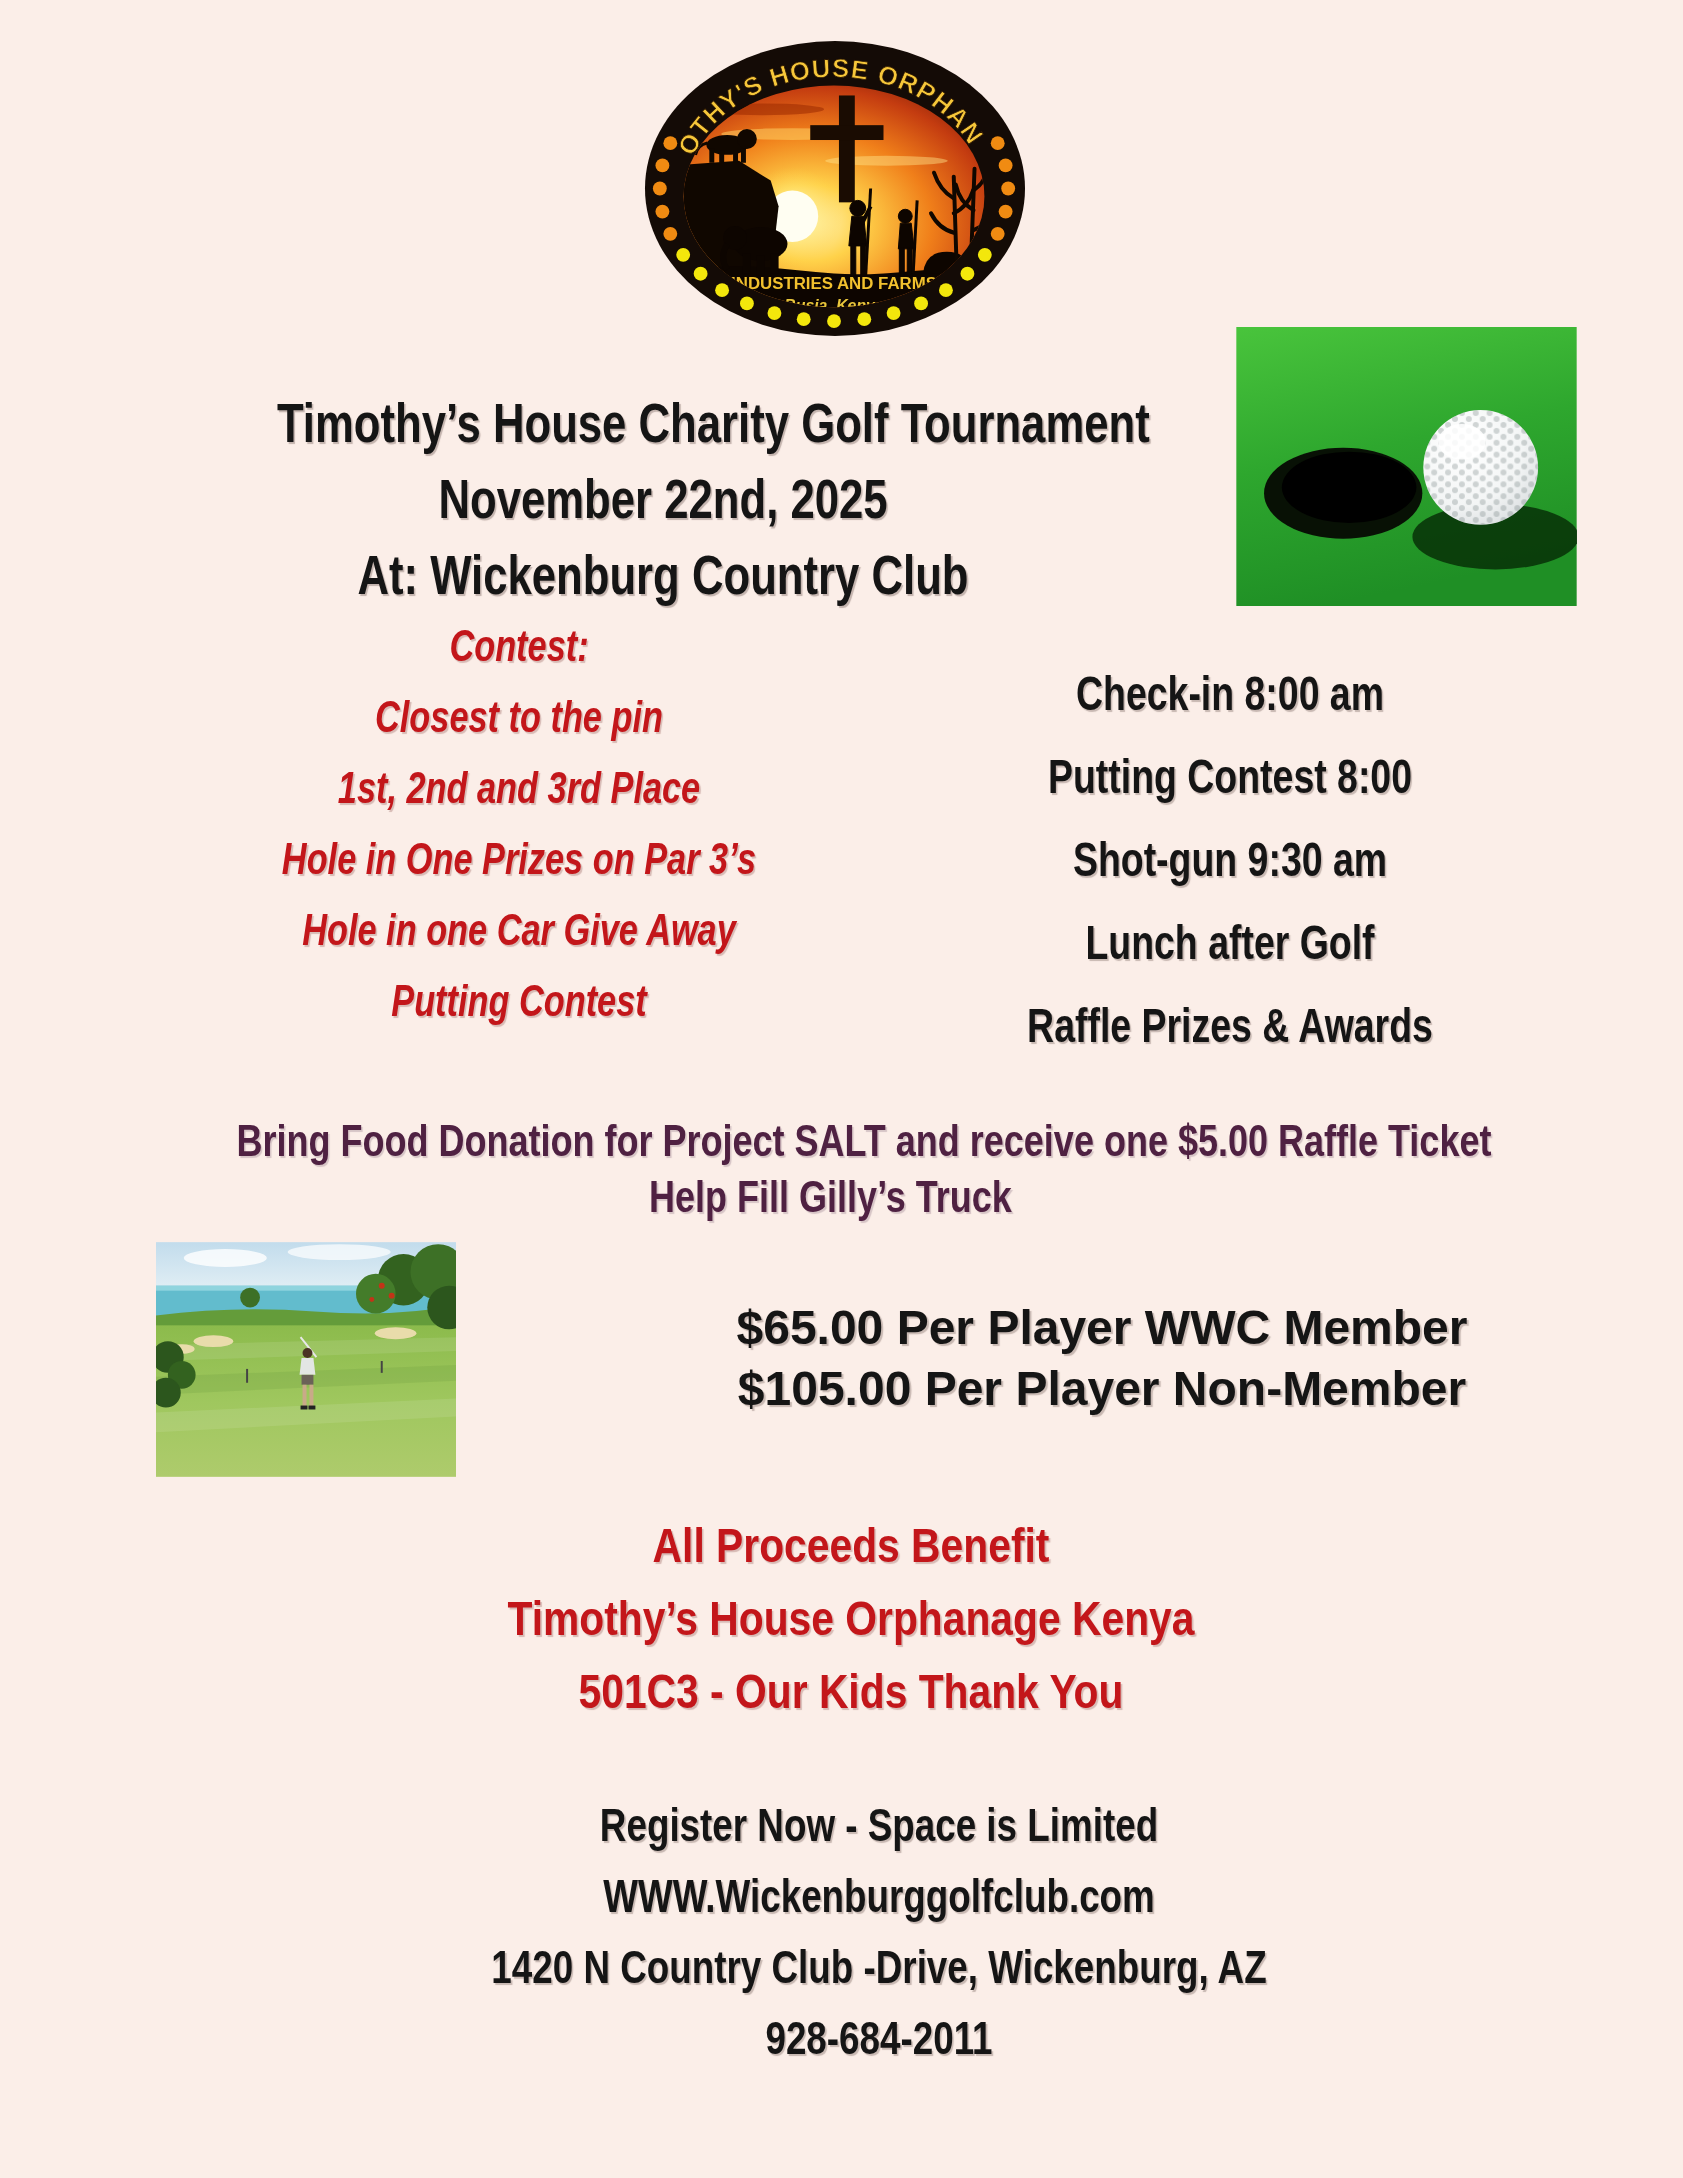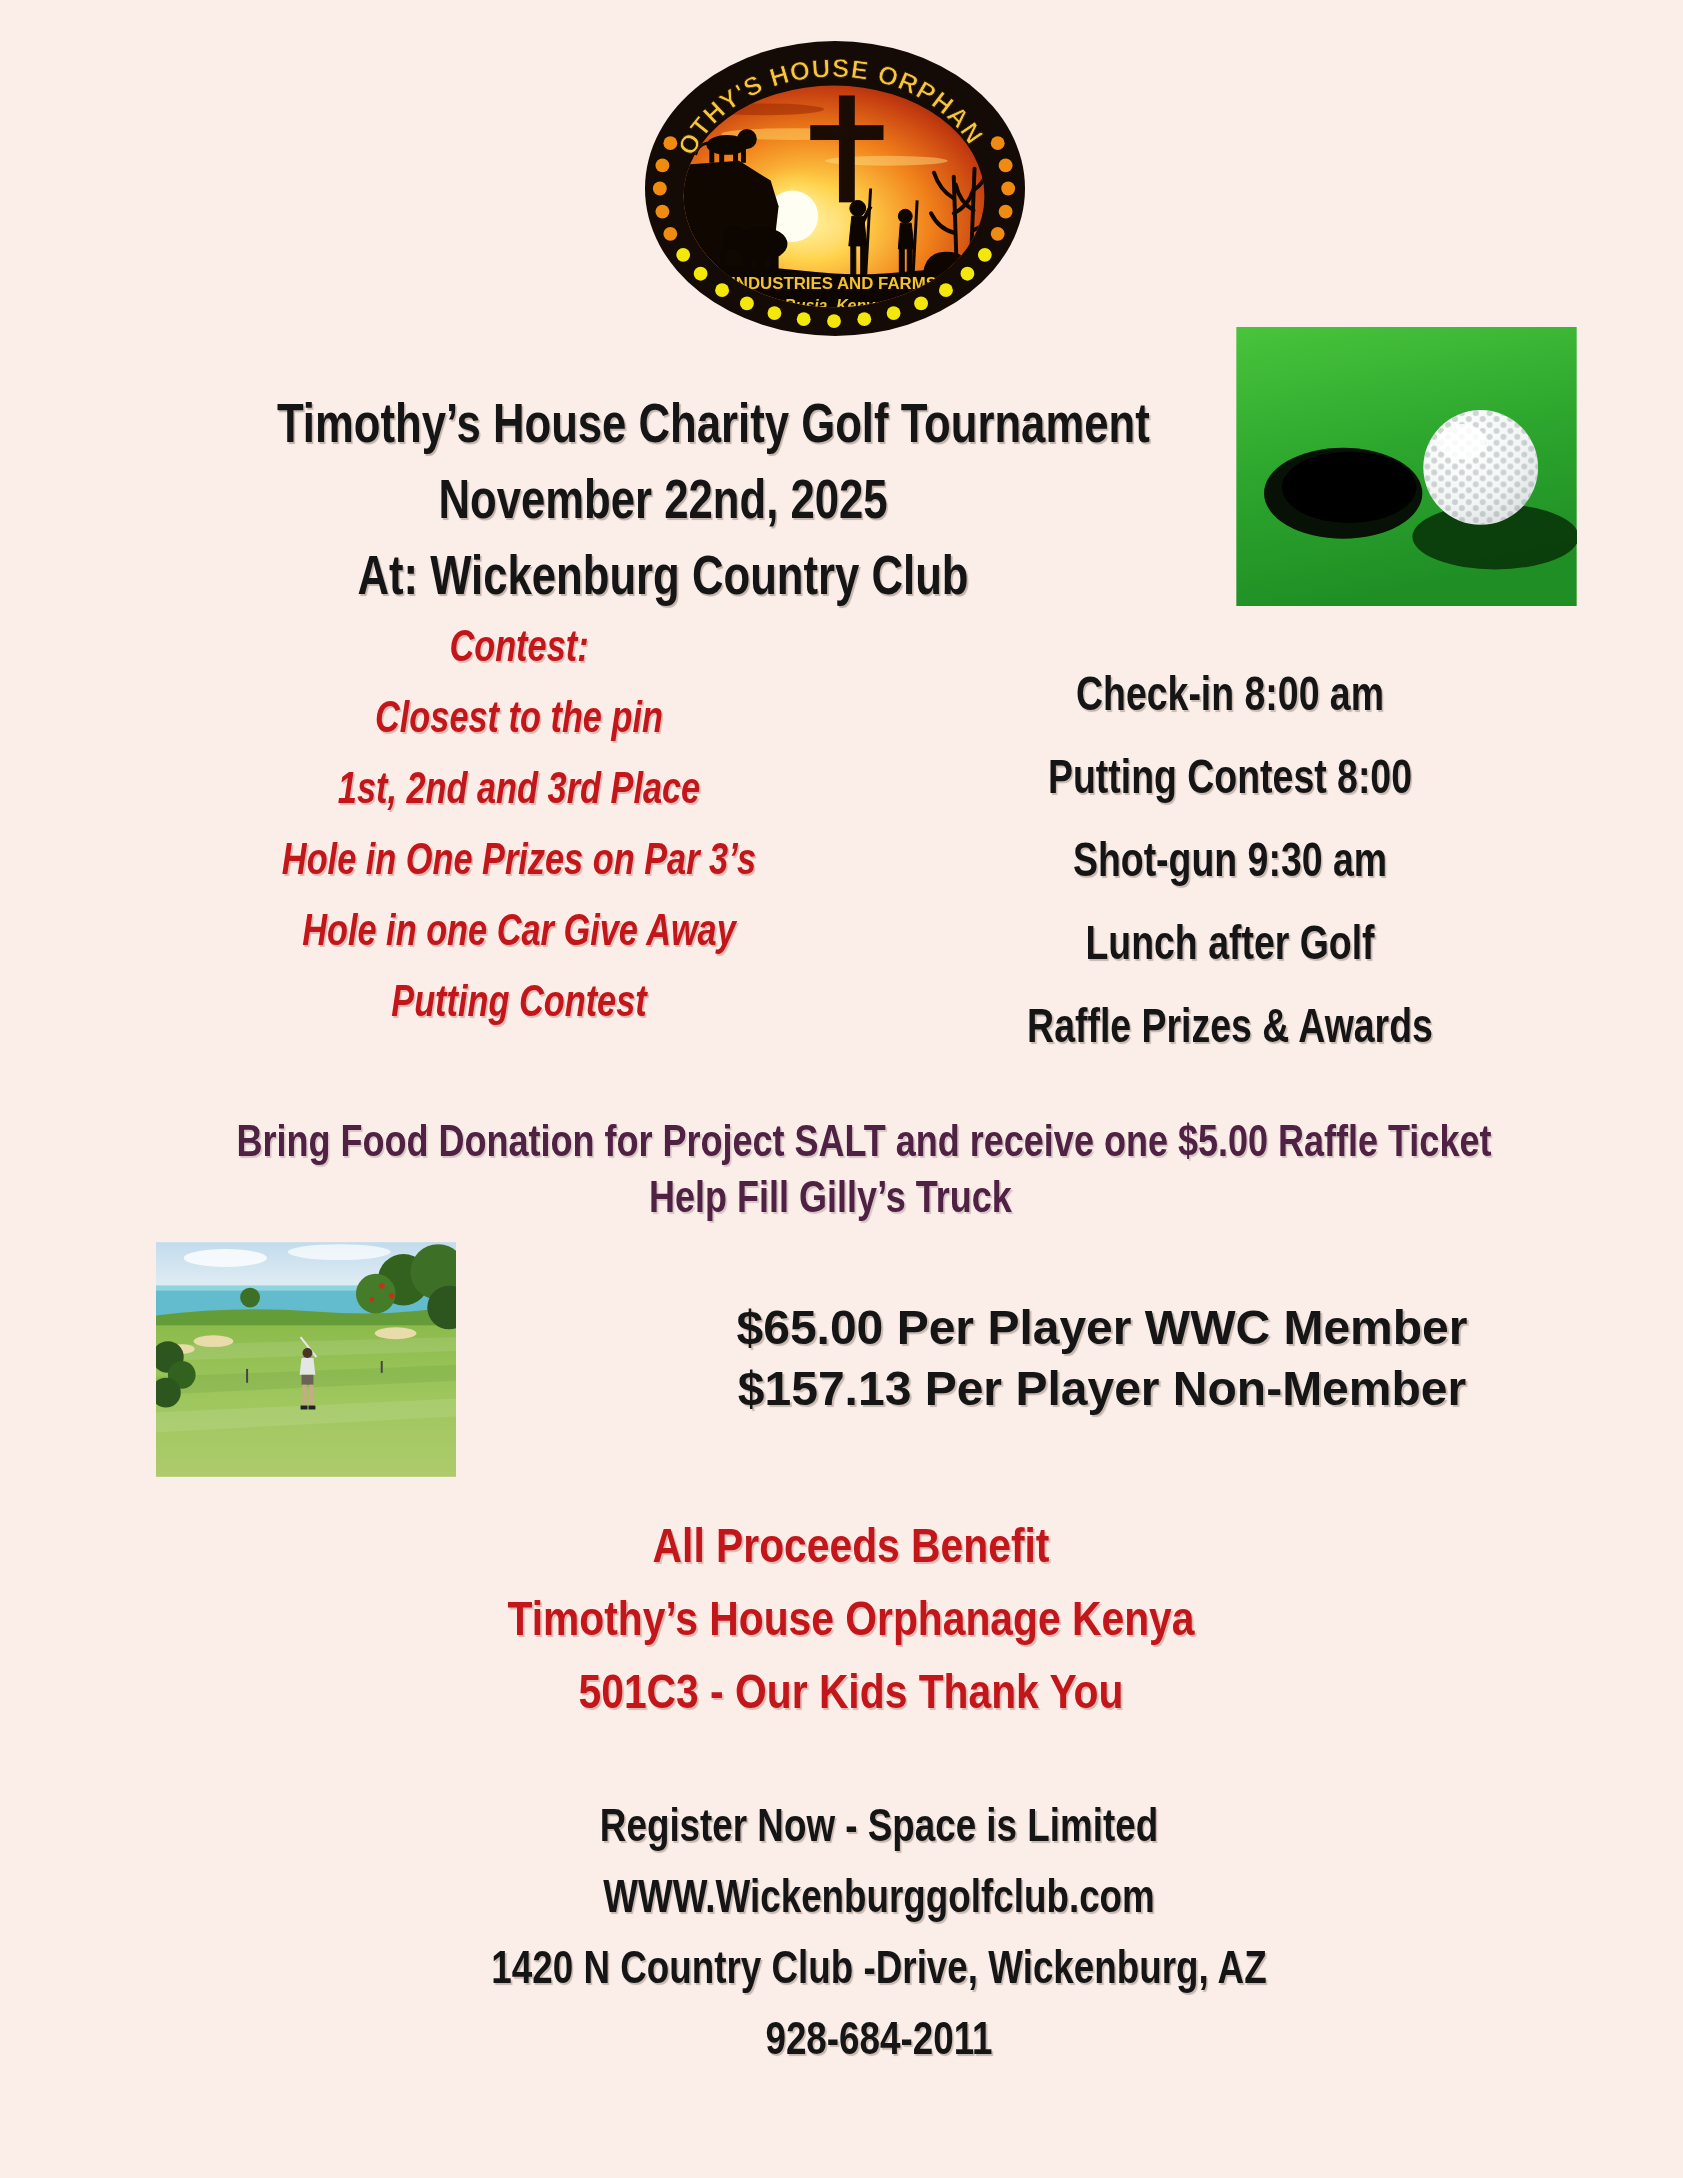--- a/index.html
+++ b/index.html
@@ -285,21 +285,21 @@
       <rect x="155" y="144" width="4" height="22" fill="#c9aa88"></rect>
       <rect x="146" y="165" width="7" height="4" fill="#222222"></rect>
       <rect x="154" y="165" width="7" height="4" fill="#222222"></rect>
     </g>
     <line x1="92" y1="128" x2="92" y2="142" stroke="#444444" stroke-width="2"></line>
     <line x1="228" y1="120" x2="228" y2="132" stroke="#444444" stroke-width="2"></line>
   </svg>
 
   <div class="blk pricing-block">
     <div>$65.00 Per Player WWC Member</div>
-    <div>$157.13 Per Player Non-Member</div>
+    <div>$105.00 Per Player Non-Member</div>
   </div>
 
   <div class="blk proceeds-block">
     <div>All Proceeds Benefit</div>
     <div>Timothy’s House Orphanage Kenya</div>
     <div>501C3 - Our Kids Thank You</div>
   </div>
 
   <div class="blk footer-block">
     <div>Register Now - Space is Limited</div>

